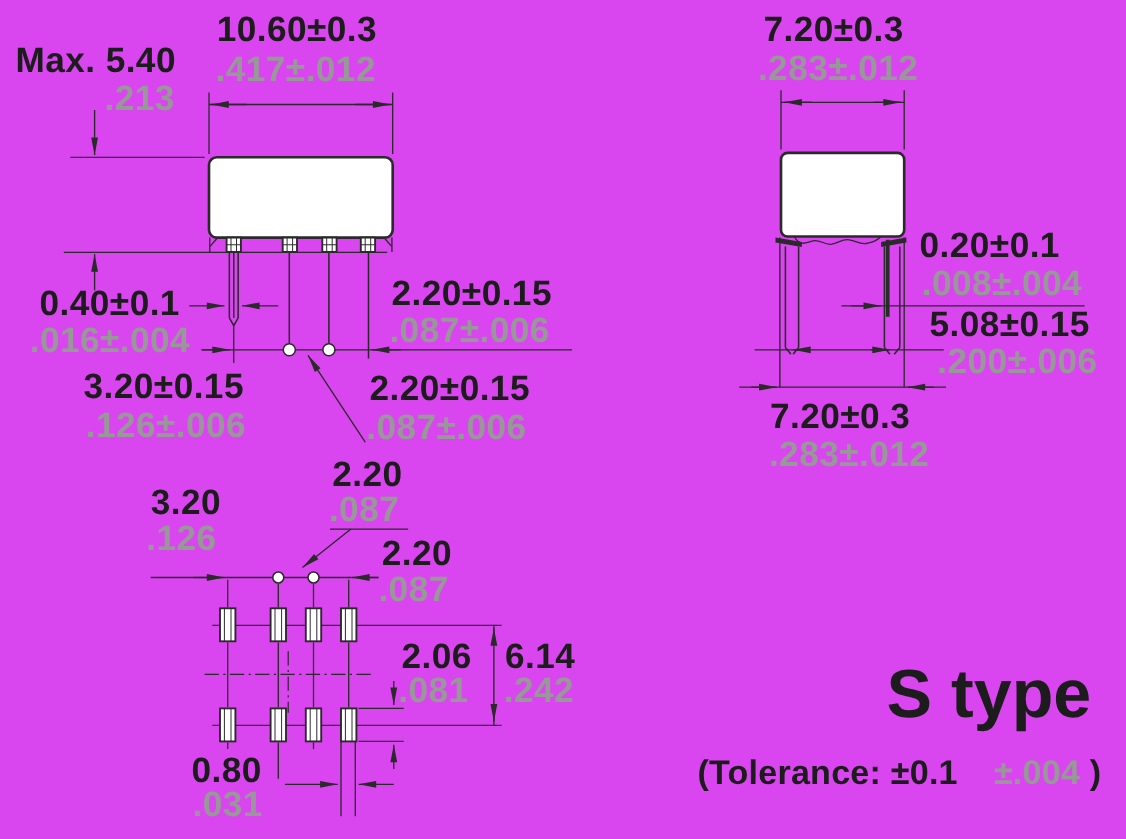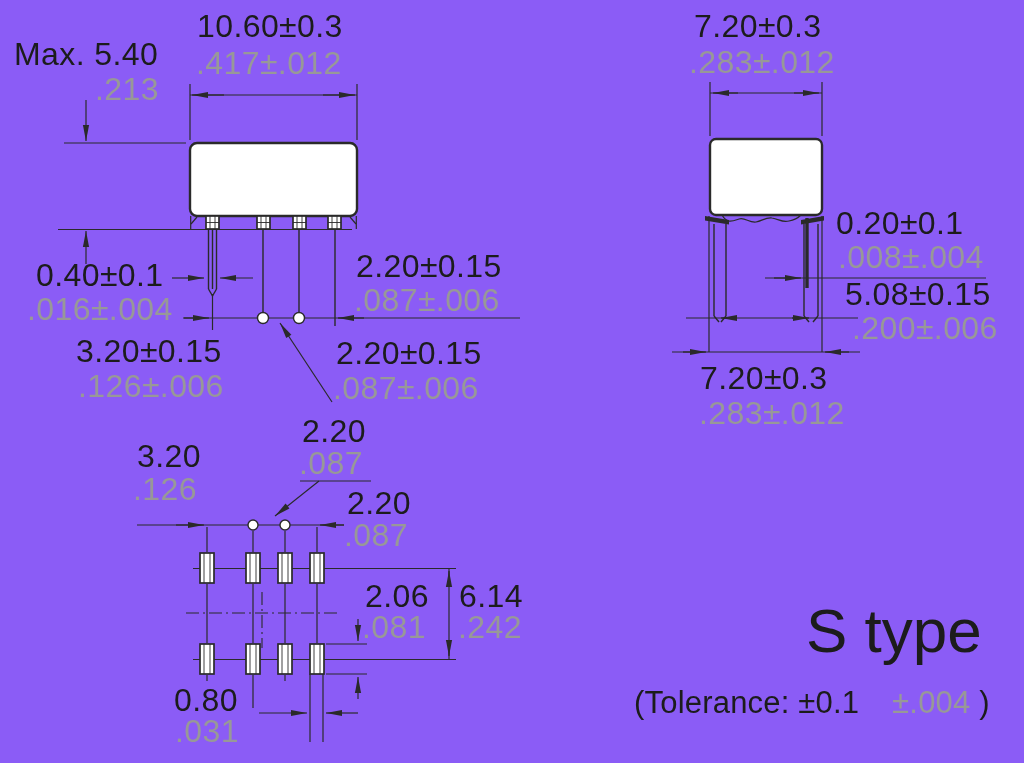--- a/index.html
+++ b/index.html
@@ -1,16 +1,16 @@
 <!DOCTYPE html>
 <html><head>
 <meta charset="utf-8">
 <style>
   html,body{margin:0;padding:0;background:#ffffff;}
-  .stage{position:relative;width:1024px;height:763px;background:#8b5cf6;overflow:hidden;}
+  .stage{position:relative;width:1024px;height:763px;background:#d946ef;overflow:hidden;font-weight:bold;}
   svg{display:block;}
   svg text{font-family:"Liberation Sans","DejaVu Sans",sans-serif;font-size:32px;letter-spacing:0.4px;}
   .ln{stroke:#2a2a2a;stroke-width:1.2;fill:none;}
   .thin{stroke:#2a2a2a;stroke-width:0.9;fill:none;}
   .body{fill:#ffffff;stroke:#2a2a2a;stroke-width:2.4;}
   .pin{stroke:#2a2a2a;stroke-width:1.4;fill:none;}
   .pad{fill:#ffffff;stroke:#2a2a2a;stroke-width:1.7;}
   .circ{fill:#ffffff;stroke:#2a2a2a;stroke-width:1.4;}
   .arrow{stroke:#2a2a2a;stroke-width:1.2;fill:none;marker-end:url(#ah);}
   .dashdot{stroke:#2a2a2a;stroke-width:1.1;fill:none;stroke-dasharray:13 4 2 4;}

